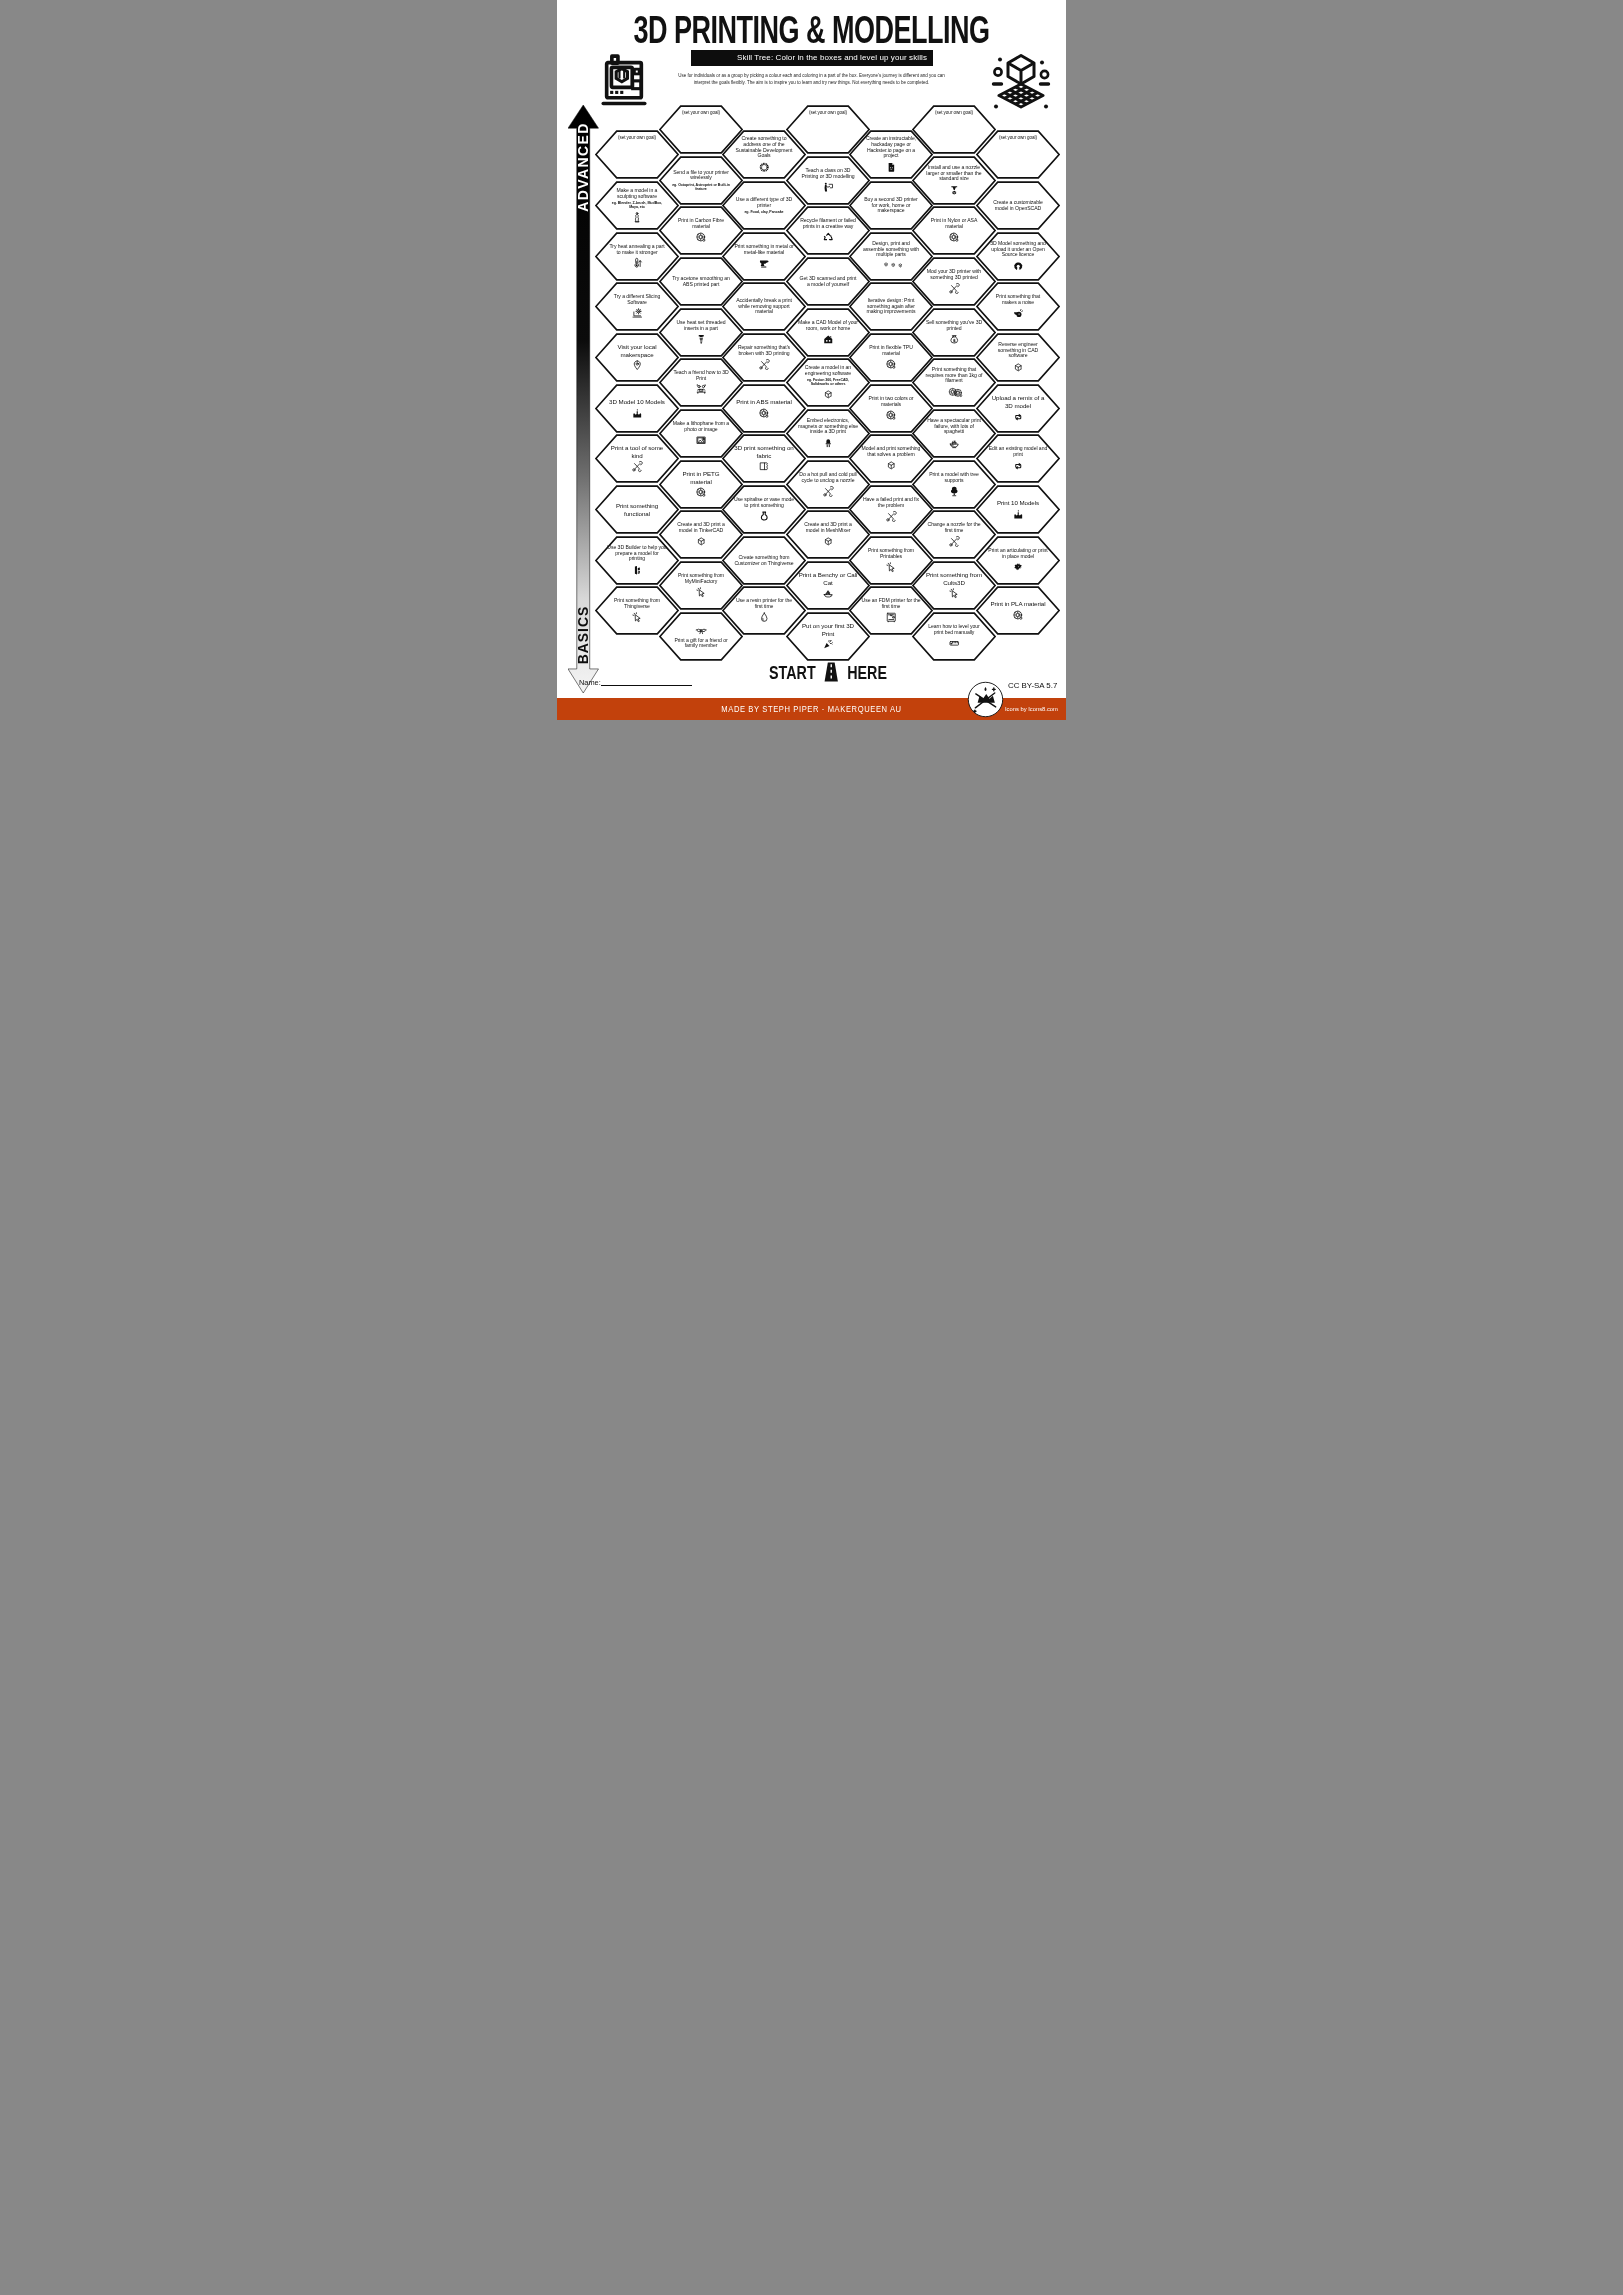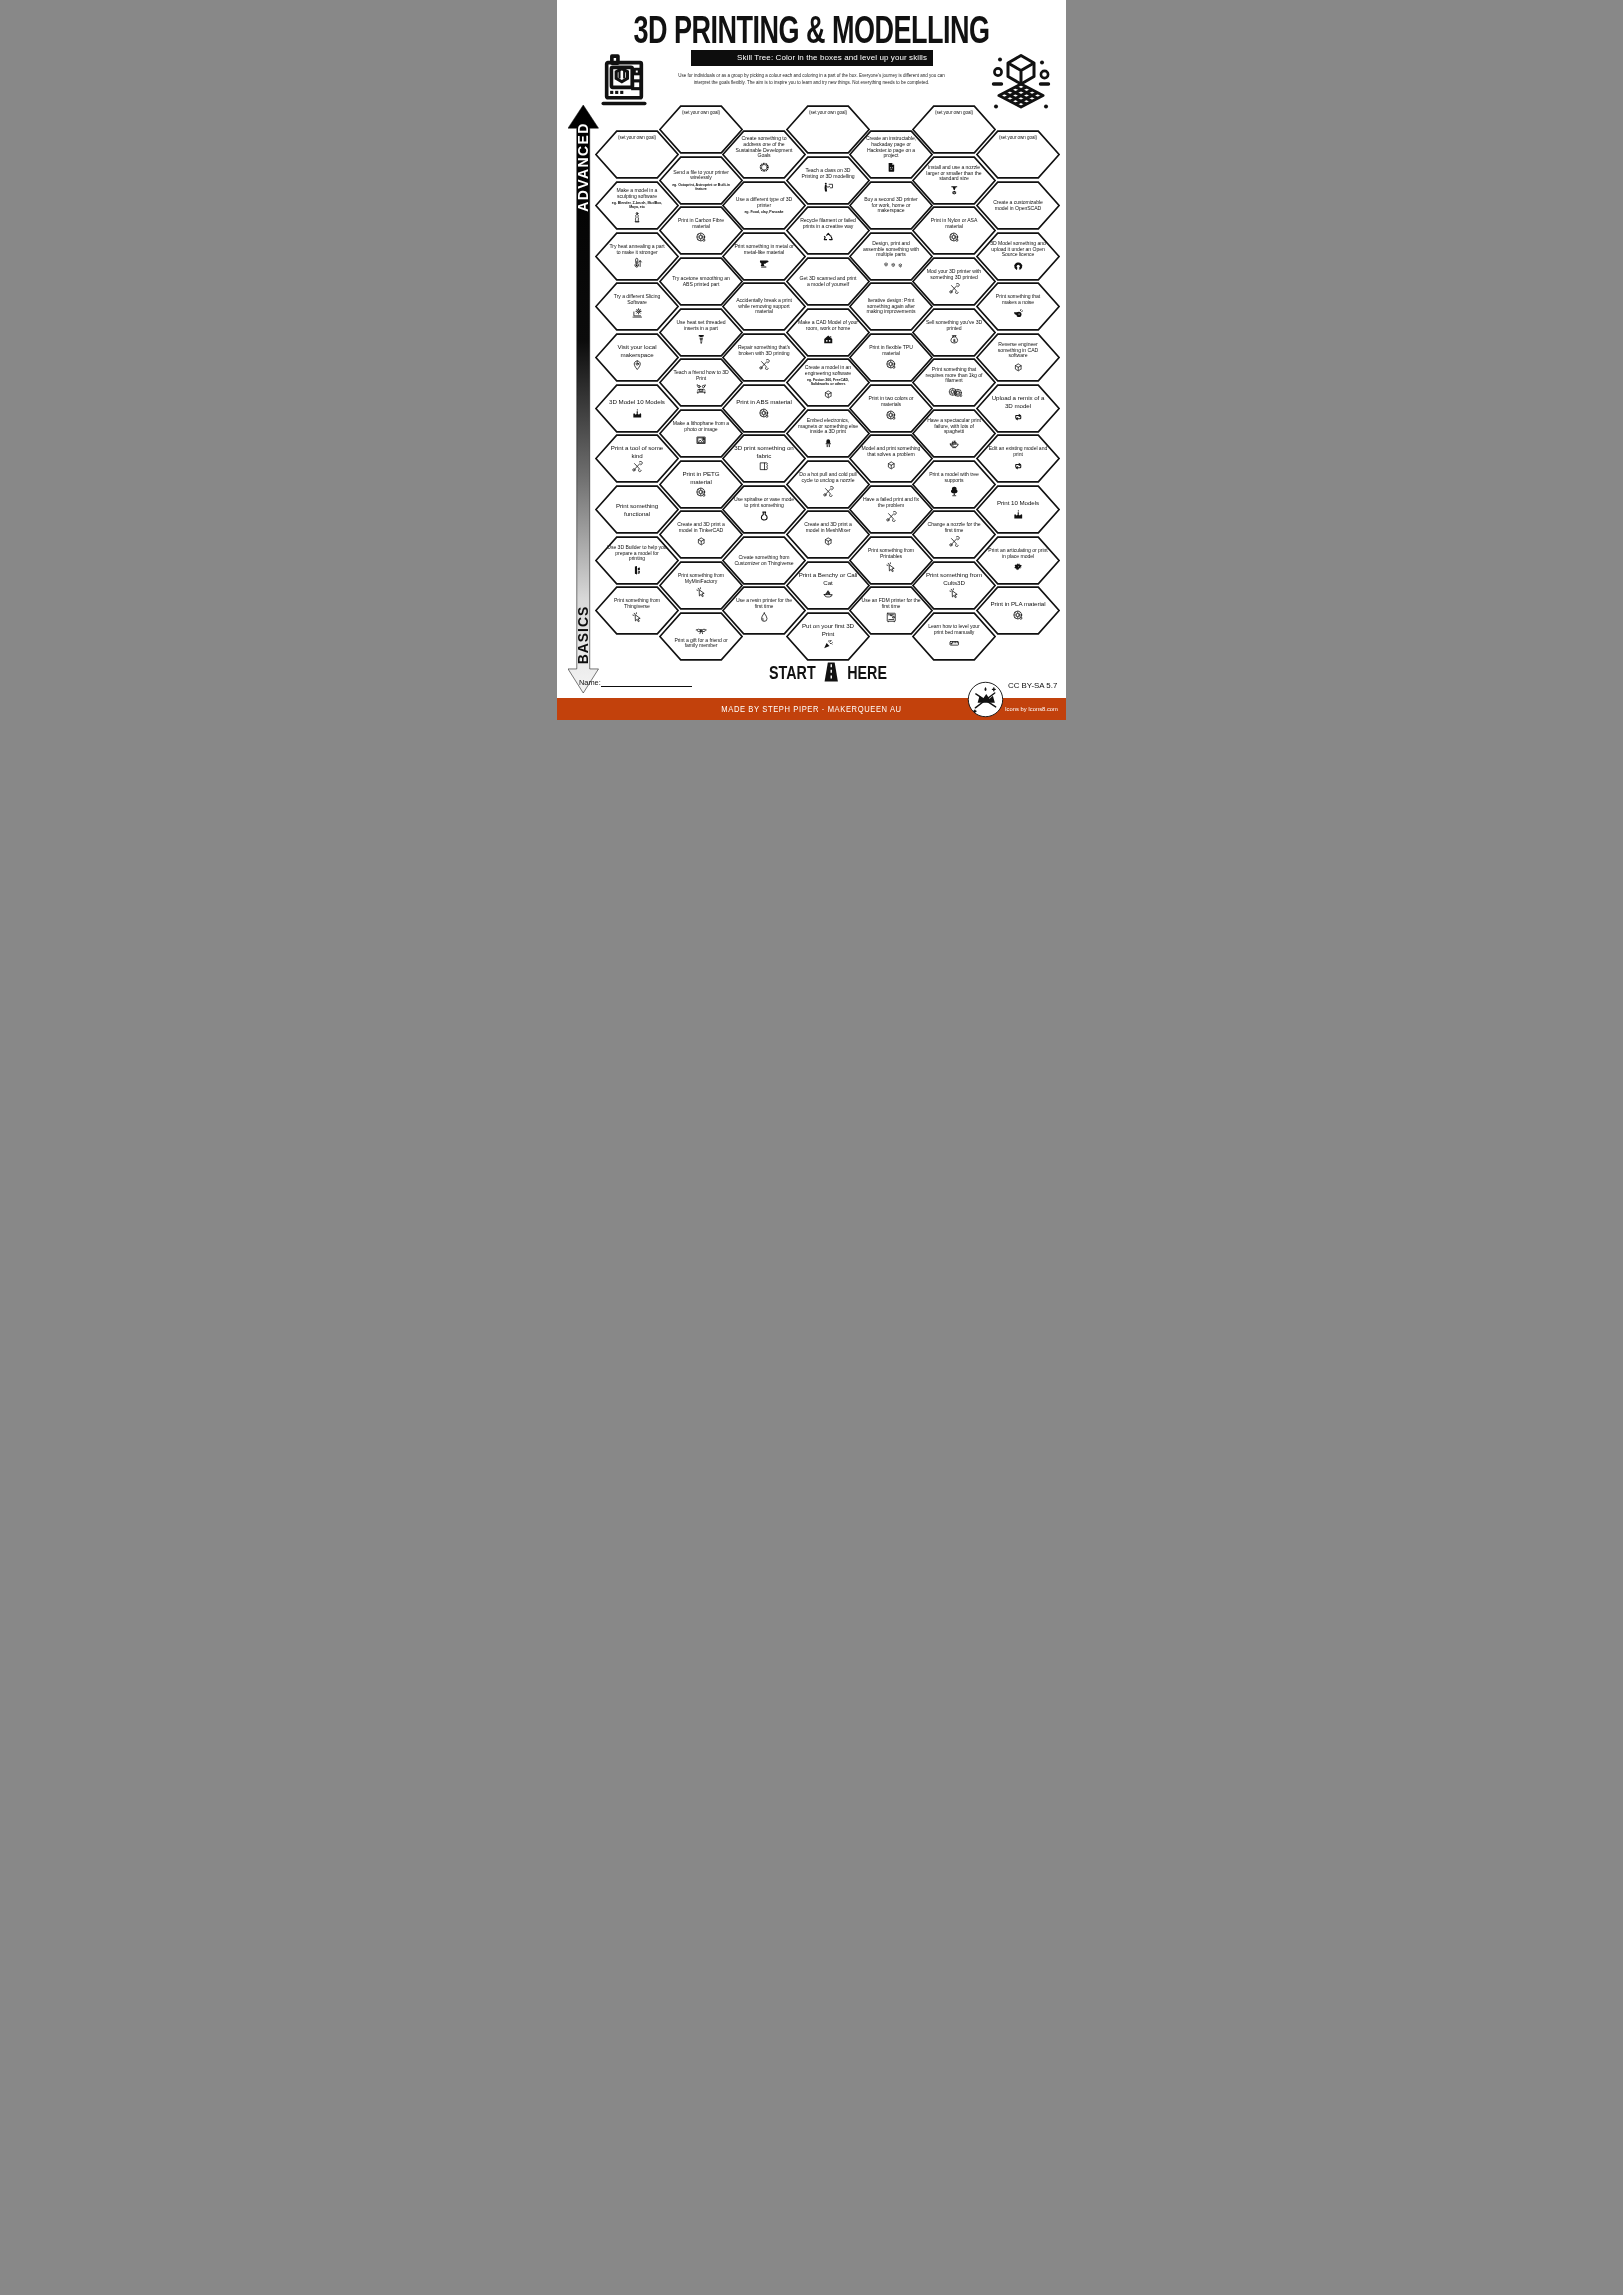--- a/index.html
+++ b/index.html
@@ -45,21 +45,21 @@
   .hex-icon.wide{width:22px;}
   .hex.goal .hex-content{justify-content:flex-start;padding-top:4.2px;}
   .hex.goal .hex-text{font-size:4.6px;}
   
   .start-here{
     position:absolute;left:271px;top:672px;transform:translate(-50%,-50%);
     display:flex;align-items:center;gap:5.6px;
   }
   .start-word{font-size:14.3px;font-weight:900;letter-spacing:0;transform:scaleY(1.25);}
   .road-icon{width:20.4px;height:23px;}
-  .name-row{position:absolute;left:22px;top:678px;display:flex;align-items:flex-end;gap:0;}
+  .name-row{position:absolute;left:22px;top:678px;display:flex;gap:0;}
   .name-label{font-size:7.4px;}
   .name-line{width:91px;height:8.3px;border-bottom:1.1px solid #0d0d0d;}
   .footer-bar{
     position:absolute;left:0;right:0;top:698px;height:22px;background:#c2410c;
     display:flex;align-items:center;justify-content:center;
   }
   .footer-credit{color:#fff;font-size:7.6px;letter-spacing:0.6px;font-weight:400;transform:scaleY(1.15);}
   .license-text{position:absolute;left:451px;top:681px;font-size:7.9px;color:#0d0d0d;white-space:nowrap;}
   .icons-credit{position:absolute;left:448px;top:706px;font-size:5.8px;color:#fff;z-index:3;white-space:nowrap;}
   .mq-logo{position:absolute;left:410px;top:681px;width:37px;height:37px;z-index:2;}

